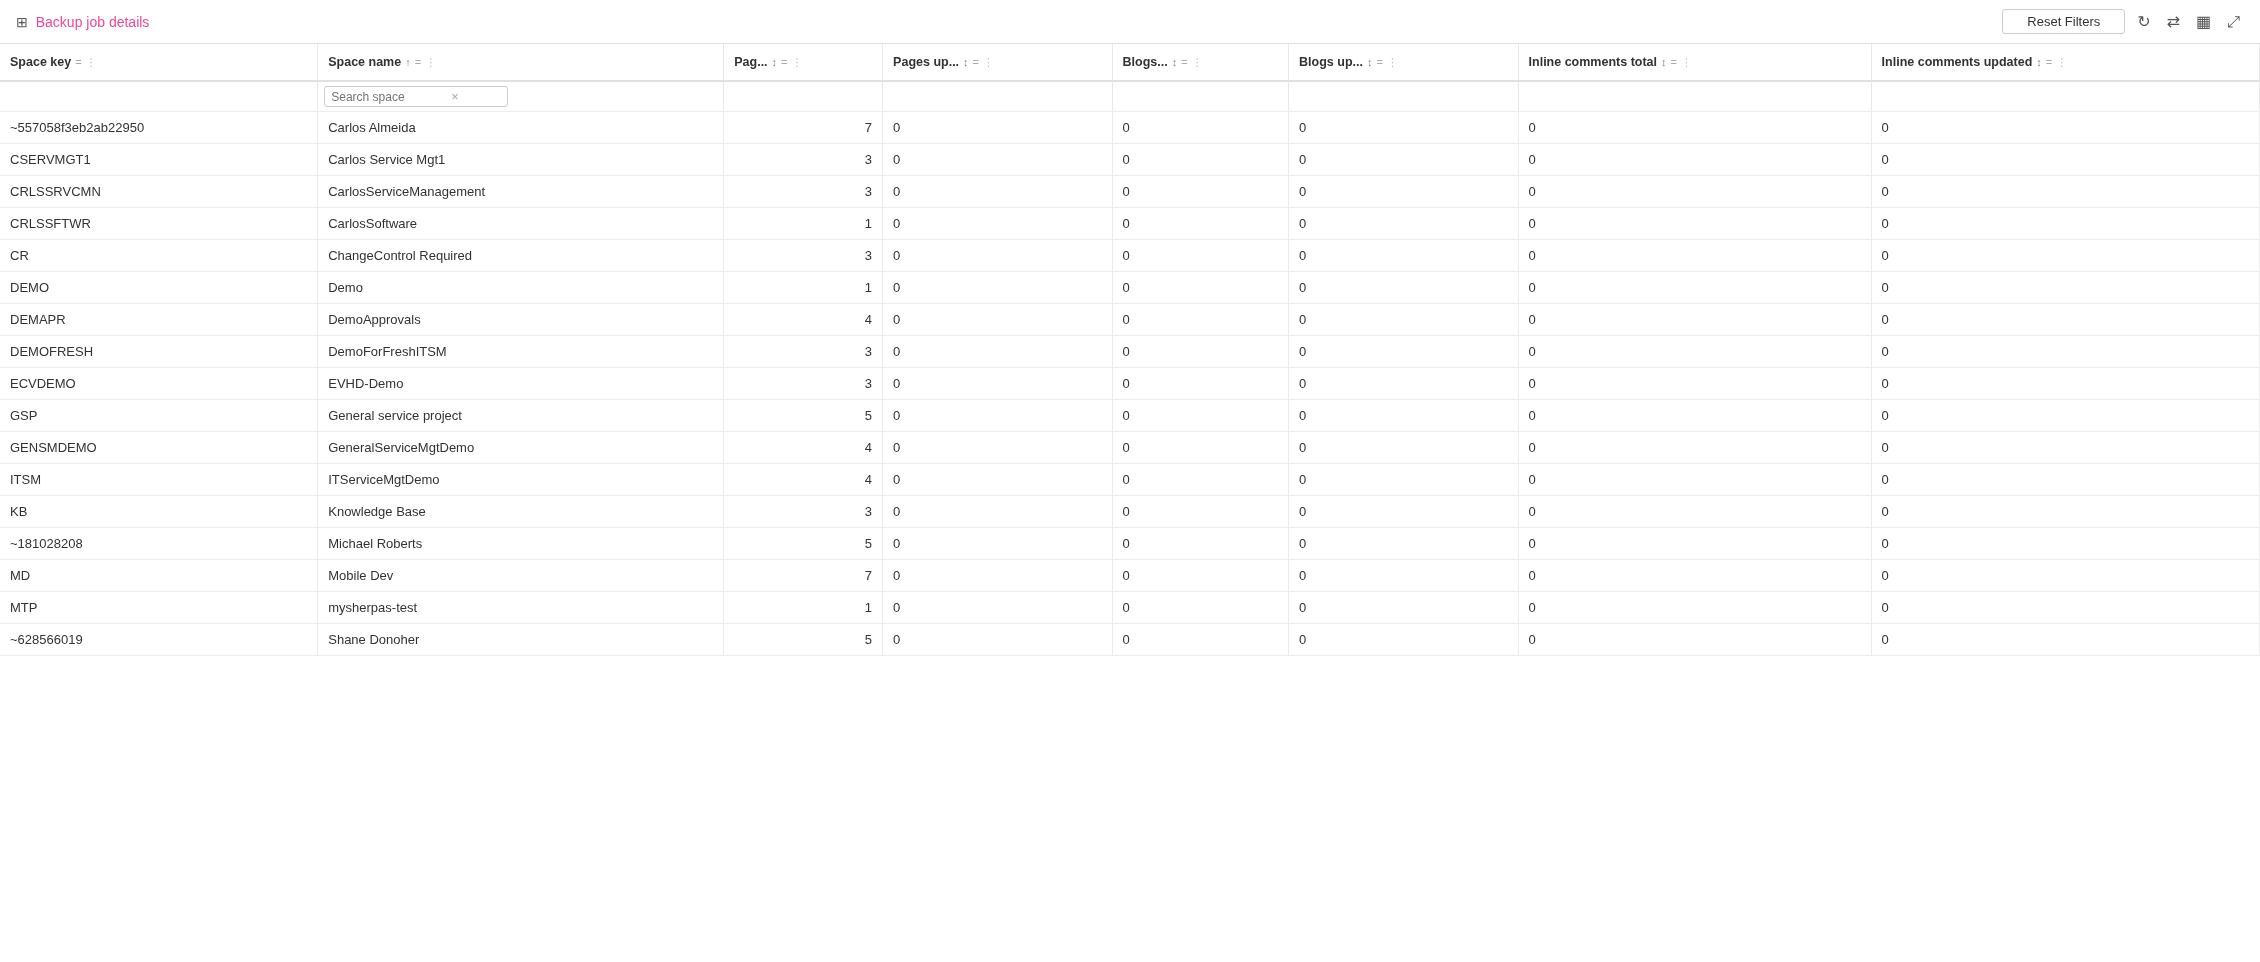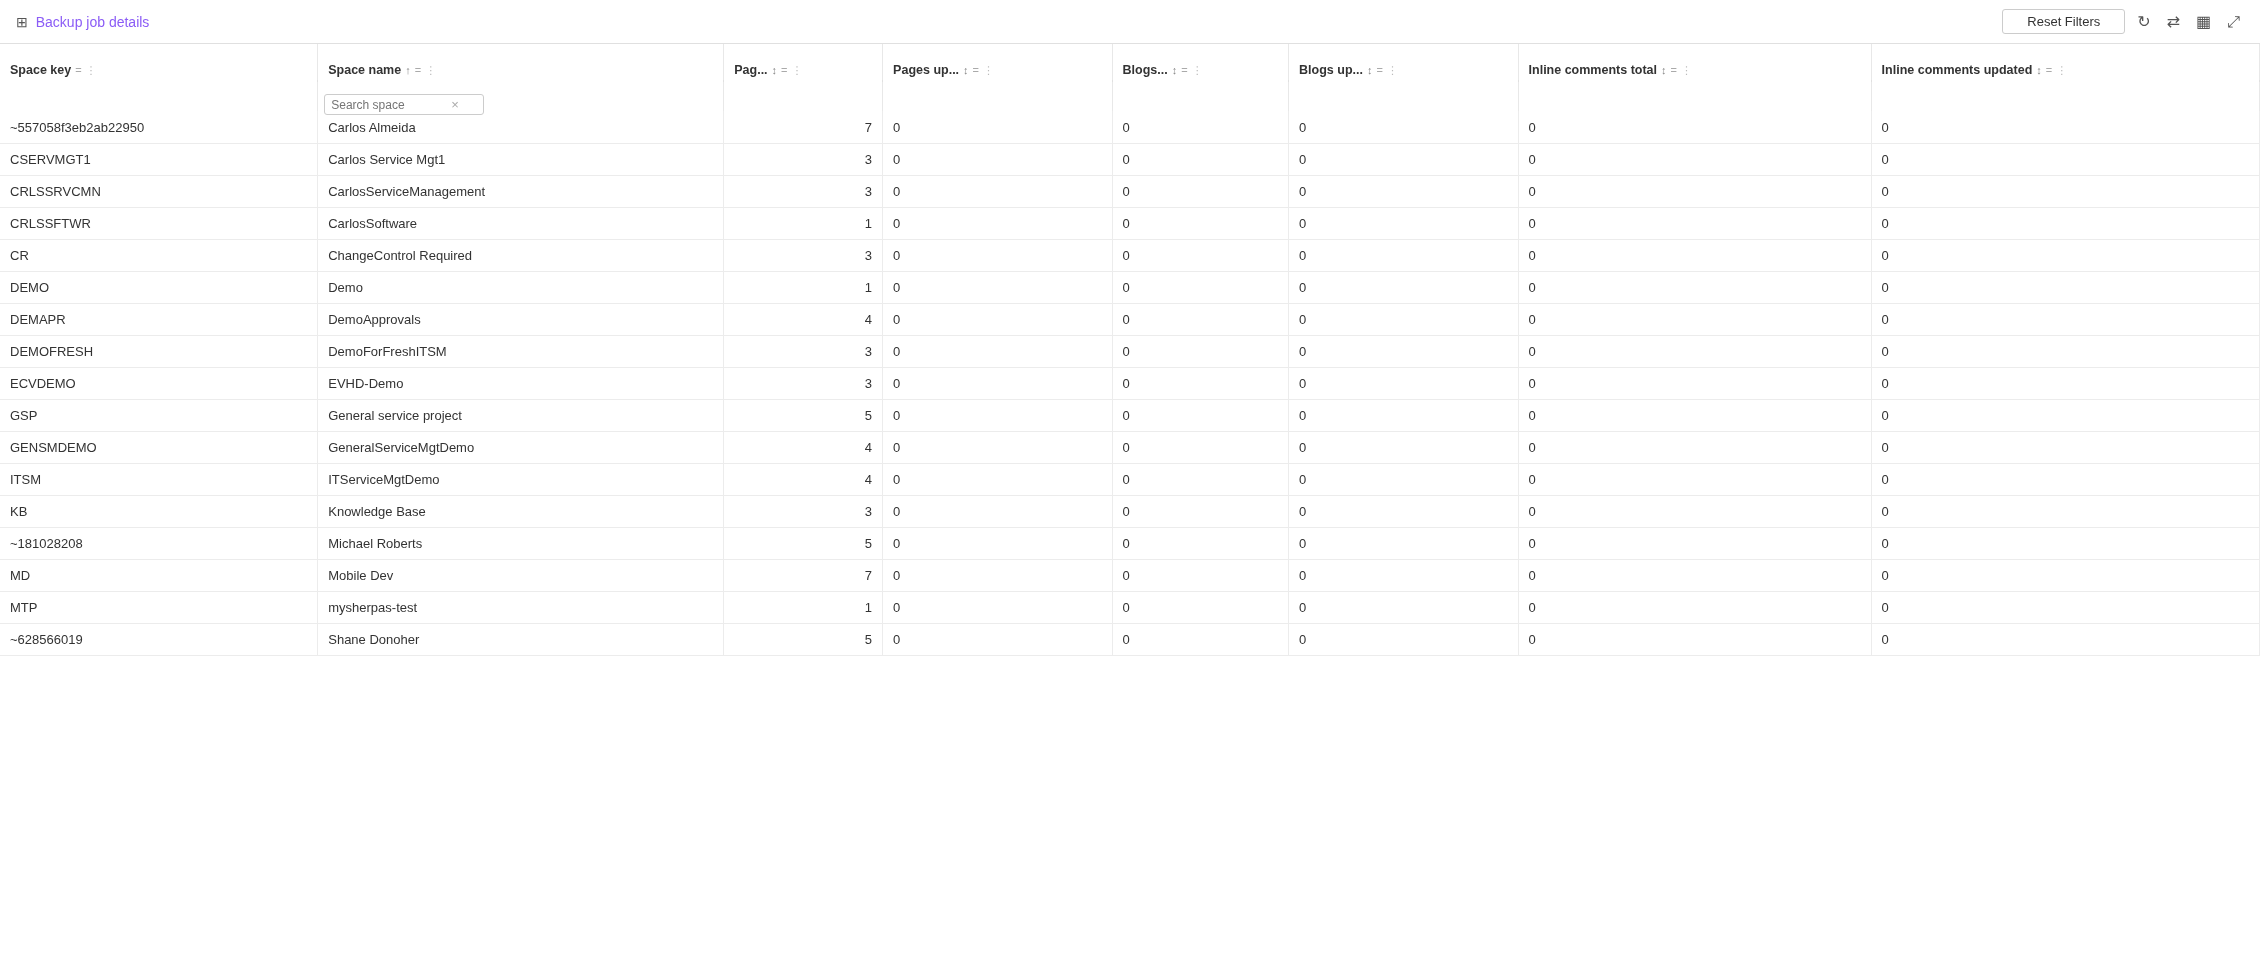--- a/index.html
+++ b/index.html
@@ -27,21 +27,21 @@
     }
 
     .header-icon {
       color: #555;
       font-size: 14px;
     }
 
     .header-title {
       font-size: 14px;
       font-weight: 500;
-      color: #8b5cf6;
+      color: #ec4899;
     }
 
     .header-right {
       display: flex;
       align-items: center;
       gap: 8px;
     }
 
     .reset-filters-btn {
       border: 1px solid #ccc;
@@ -69,21 +69,21 @@
     }
 
     table {
       width: 100%;
       border-collapse: collapse;
       table-layout: fixed;
     }
 
     thead {
       position: sticky;
-      top: 8px;
+      top: 0;
       background: #fff;
       z-index: 10;
     }
 
     th {
       border-bottom: 2px solid #e0e0e0;
       border-right: 1px solid #e8e8e8;
       padding: 0;
       text-align: left;
       font-weight: 500;
@@ -132,21 +132,21 @@
       border-right: 1px solid #e8e8e8;
     }
 
     .search-input-wrap {
       display: flex;
       align-items: center;
       border: 1px solid #ccc;
       border-radius: 3px;
       padding: 2px 6px;
       background: #fff;
-      width: 160px;
+      width: 184px;
     }
 
     .search-input {
       border: none;
       outline: none;
       font-size: 12px;
       color: #999;
       width: 120px;
       background: transparent;
     }

